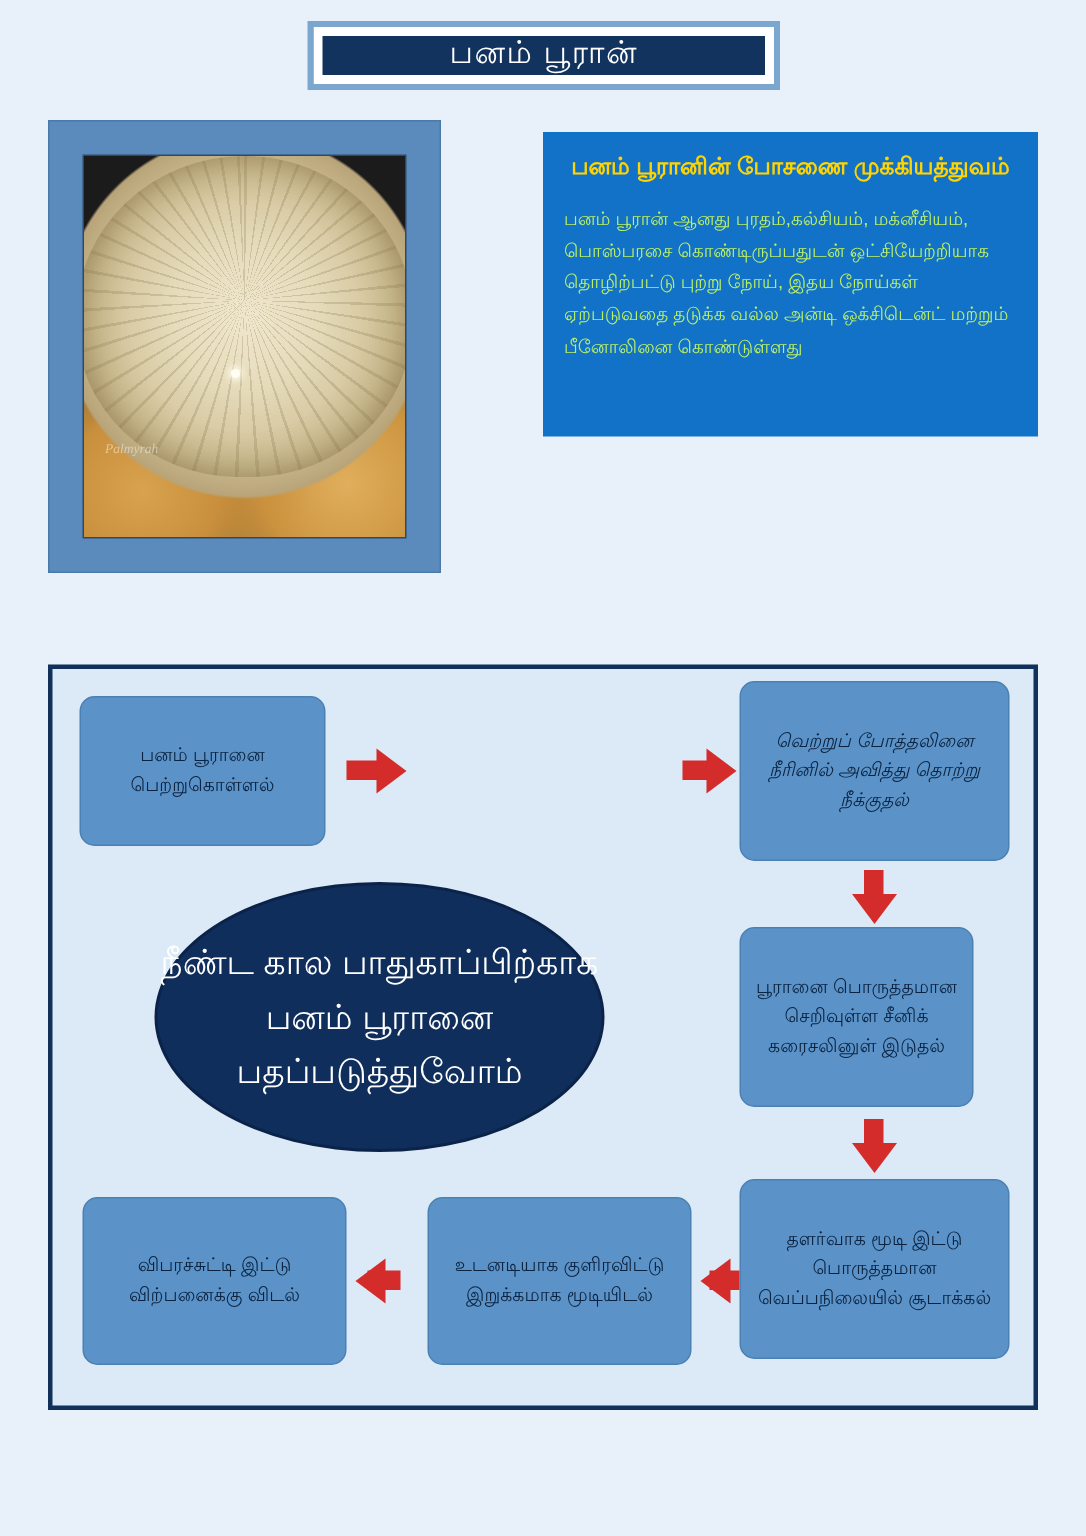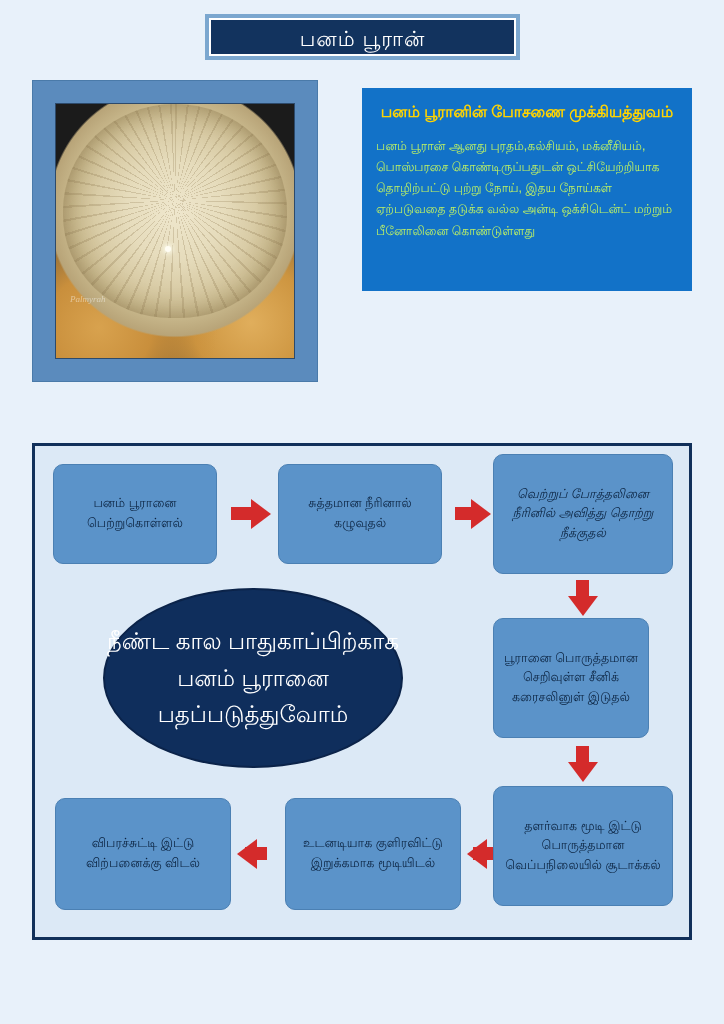--- a/index.html
+++ b/index.html
@@ -20,44 +20,44 @@
     top: 14px;
     width: 315px;
     height: 46px;
     background: #7ba7cf;
     padding: 4px;
   }
   .title-box {
     width: 100%;
     height: 100%;
     background: #12335e;
-    border: 2px solid #ffffff;
+    border: 6px solid #ffffff;
     display: flex;
-    align-items: flex-end;
+    align-items: flex-start;
     justify-content: center;
   }
   .title-box span {
     color: #ffffff;
     font-size: 21px;
     letter-spacing: 1px;
   }
 
   
   .top-panel {
     position: absolute;
     left: 32px;
     top: 80px;
     width: 660px;
     height: 302px;
   }
   .photo-frame {
     position: absolute;
     left: 0;
     top: 0;
-    width: 286px;
+    width: 262px;
     height: 302px;
     background: #5b8bbd;
     border: 1px solid #4a7aa9;
     padding: 22px;
   }
   .photo {
     width: 100%;
     height: 100%;
     border: 1px solid #2d4a6b;
     background:
@@ -237,21 +237,20 @@
   <div class="info-card">
     <div class="info-head">பனம் பூரானின் போசணை முக்கியத்துவம்</div>
     <div class="info-body">பனம் பூரான் ஆனது புரதம்,கல்சியம், மக்னீசியம், பொஸ்பரசை கொண்டிருப்பதுடன் ஒட்சியேற்றியாக தொழிற்பட்டு புற்று நோய், இதய நோய்கள் ஏற்படுவதை தடுக்க வல்ல அன்டி ஒக்சிடென்ட் மற்றும் பீனோலினை கொண்டுள்ளது</div>
   </div>
 
 </div>
 
 <div class="flow-panel">
 
   <div class="node" id="n1">பனம் பூரானை பெற்றுகொள்ளல்</div>
-  <div class="node" id="n2">சுத்தமான நீரினால் கழுவுதல்</div>
   <div class="node" id="n3">வெற்றுப் போத்தலினை நீரினில் அவித்து தொற்று நீக்குதல்</div>
   <div class="node" id="n4">பூரானை பொருத்தமான செறிவுள்ள சீனிக் கரைசலினுள் இடுதல்</div>
   <div class="node" id="n5">தளர்வாக மூடி இட்டு பொருத்தமான வெப்பநிலையில் சூடாக்கல்</div>
   <div class="node" id="n7">விபரச்சுட்டி இட்டு விற்பனைக்கு விடல்</div>
   <div class="node" id="n6">உடனடியாக குளிரவிட்டு இறுக்கமாக மூடியிடல்</div>
 
   <div class="ellipse">நீண்ட கால பாதுகாப்பிற்காக பனம் பூரானை பதப்படுத்துவோம்</div>
 
   <div class="stem-h arrow" id="a1-stem"></div>
   <div class="arrow arrow-right" id="a1-head"></div>

